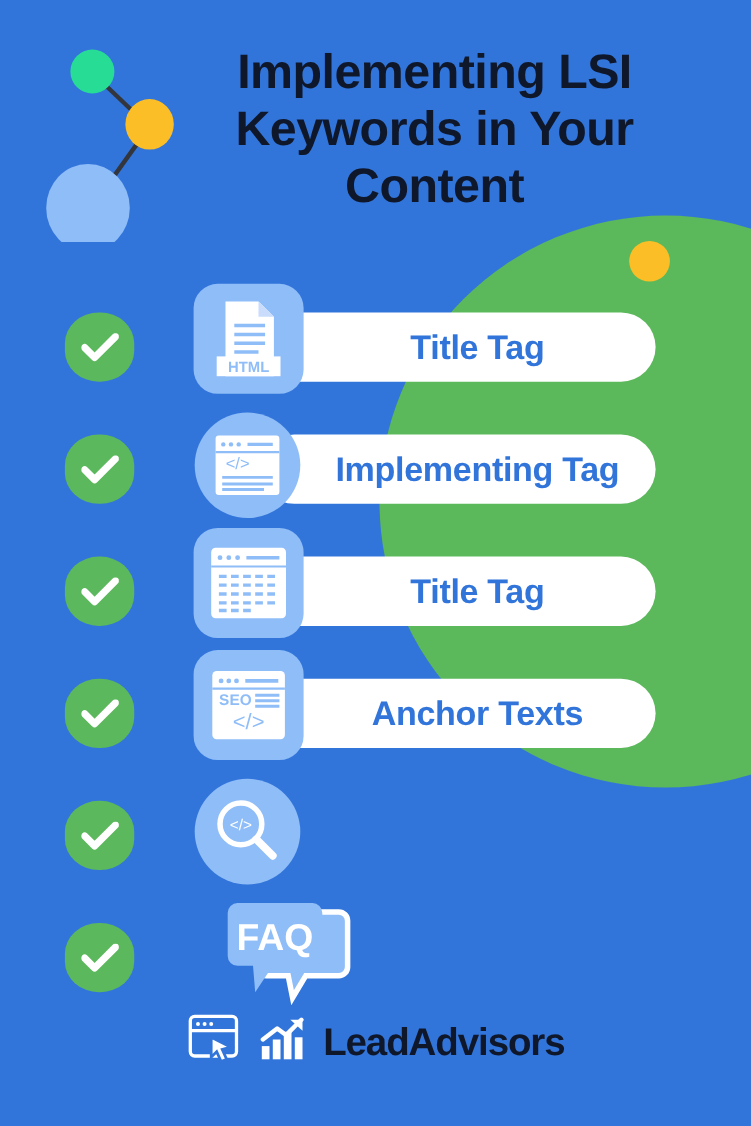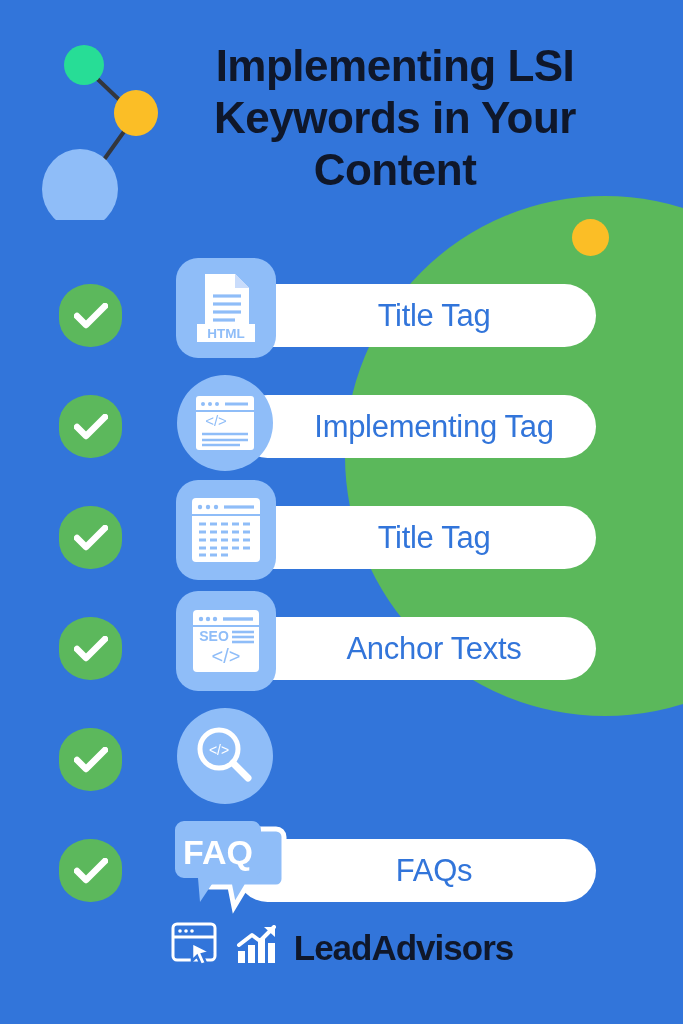--- a/index.html
+++ b/index.html
@@ -66,36 +66,36 @@
     width:360px;height:63px;
     background:#ffffff;
     border-radius:32px;
     display:flex;align-items:center;justify-content:center;
     box-sizing:border-box;
     padding-left:46px;padding-right:10px;
   }
   .pill-label{
     color:#3275da;
     font-size:31px;
-    font-weight:normal;
+    font-weight:bold;
     letter-spacing:-0.3px;
     white-space:nowrap;
   }
   .pill-label.small{font-size:23px;}
   .badge{
     position:absolute;
     left:176px;top:-26px;
     width:100px;height:100px;
     background:#8fbdf8;
     border-radius:22px;
     display:flex;align-items:center;justify-content:center;
     z-index:3;
   }
   .badge.circle{border-radius:50%;left:177px;width:96px;height:96px;top:-20px;}
-  .badge.bubble{background:transparent;border-radius:0;overflow:visible;}
+  .badge.bubble{background:transparent;border-radius:0;overflow:visible;margin-left:32px;}
 
   
   .footer{
     position:absolute;
     left:0;top:920px;width:683px;
     display:flex;align-items:center;justify-content:center;gap:14px;
   }
   .brand{
     color:#0f172a;
     font-size:35px;
@@ -264,23 +264,20 @@
           </svg>
       </div>
       <div class="badge bubble">
         <svg width="118" height="118" viewBox="0 0 118 118" style="position:absolute;left:-4px;top:-6px;">
 
           <path d="M38 22 H104 a8 8 0 0 1 8 8 V72 a8 8 0 0 1 -8 8 H74 L62 100 L58 80 H38 a8 8 0 0 1 -8 -8 V30 a8 8 0 0 1 8 -8 Z" fill="#8fbdf8" stroke="#ffffff" stroke-width="5"></path>
 
           <path d="M12 14 H80 a9 9 0 0 1 9 9 V62 a9 9 0 0 1 -9 9 H44 L28 95 L26 71 H12 a9 9 0 0 1 -9 -9 V23 a9 9 0 0 1 9 -9 Z" fill="#8fbdf8" stroke="#3275da" stroke-width="0"></path>
           <text x="46" y="57" font-family="'Liberation Sans',sans-serif" font-size="34" font-weight="bold" fill="#ffffff" text-anchor="middle">FAQ</text>
         </svg>
-      </div>
-      <div class="pill">
-        <span class="pill-label">FAQs</span>
       </div>
     </div>
 
   </div>
 
   <div class="footer">
     <span>
       <svg width="52" height="50" viewBox="0 0 52 50">
         <rect x="3" y="4" width="42" height="36" rx="4" fill="none" stroke="#ffffff" stroke-width="3"></rect>
         <g fill="#ffffff">

